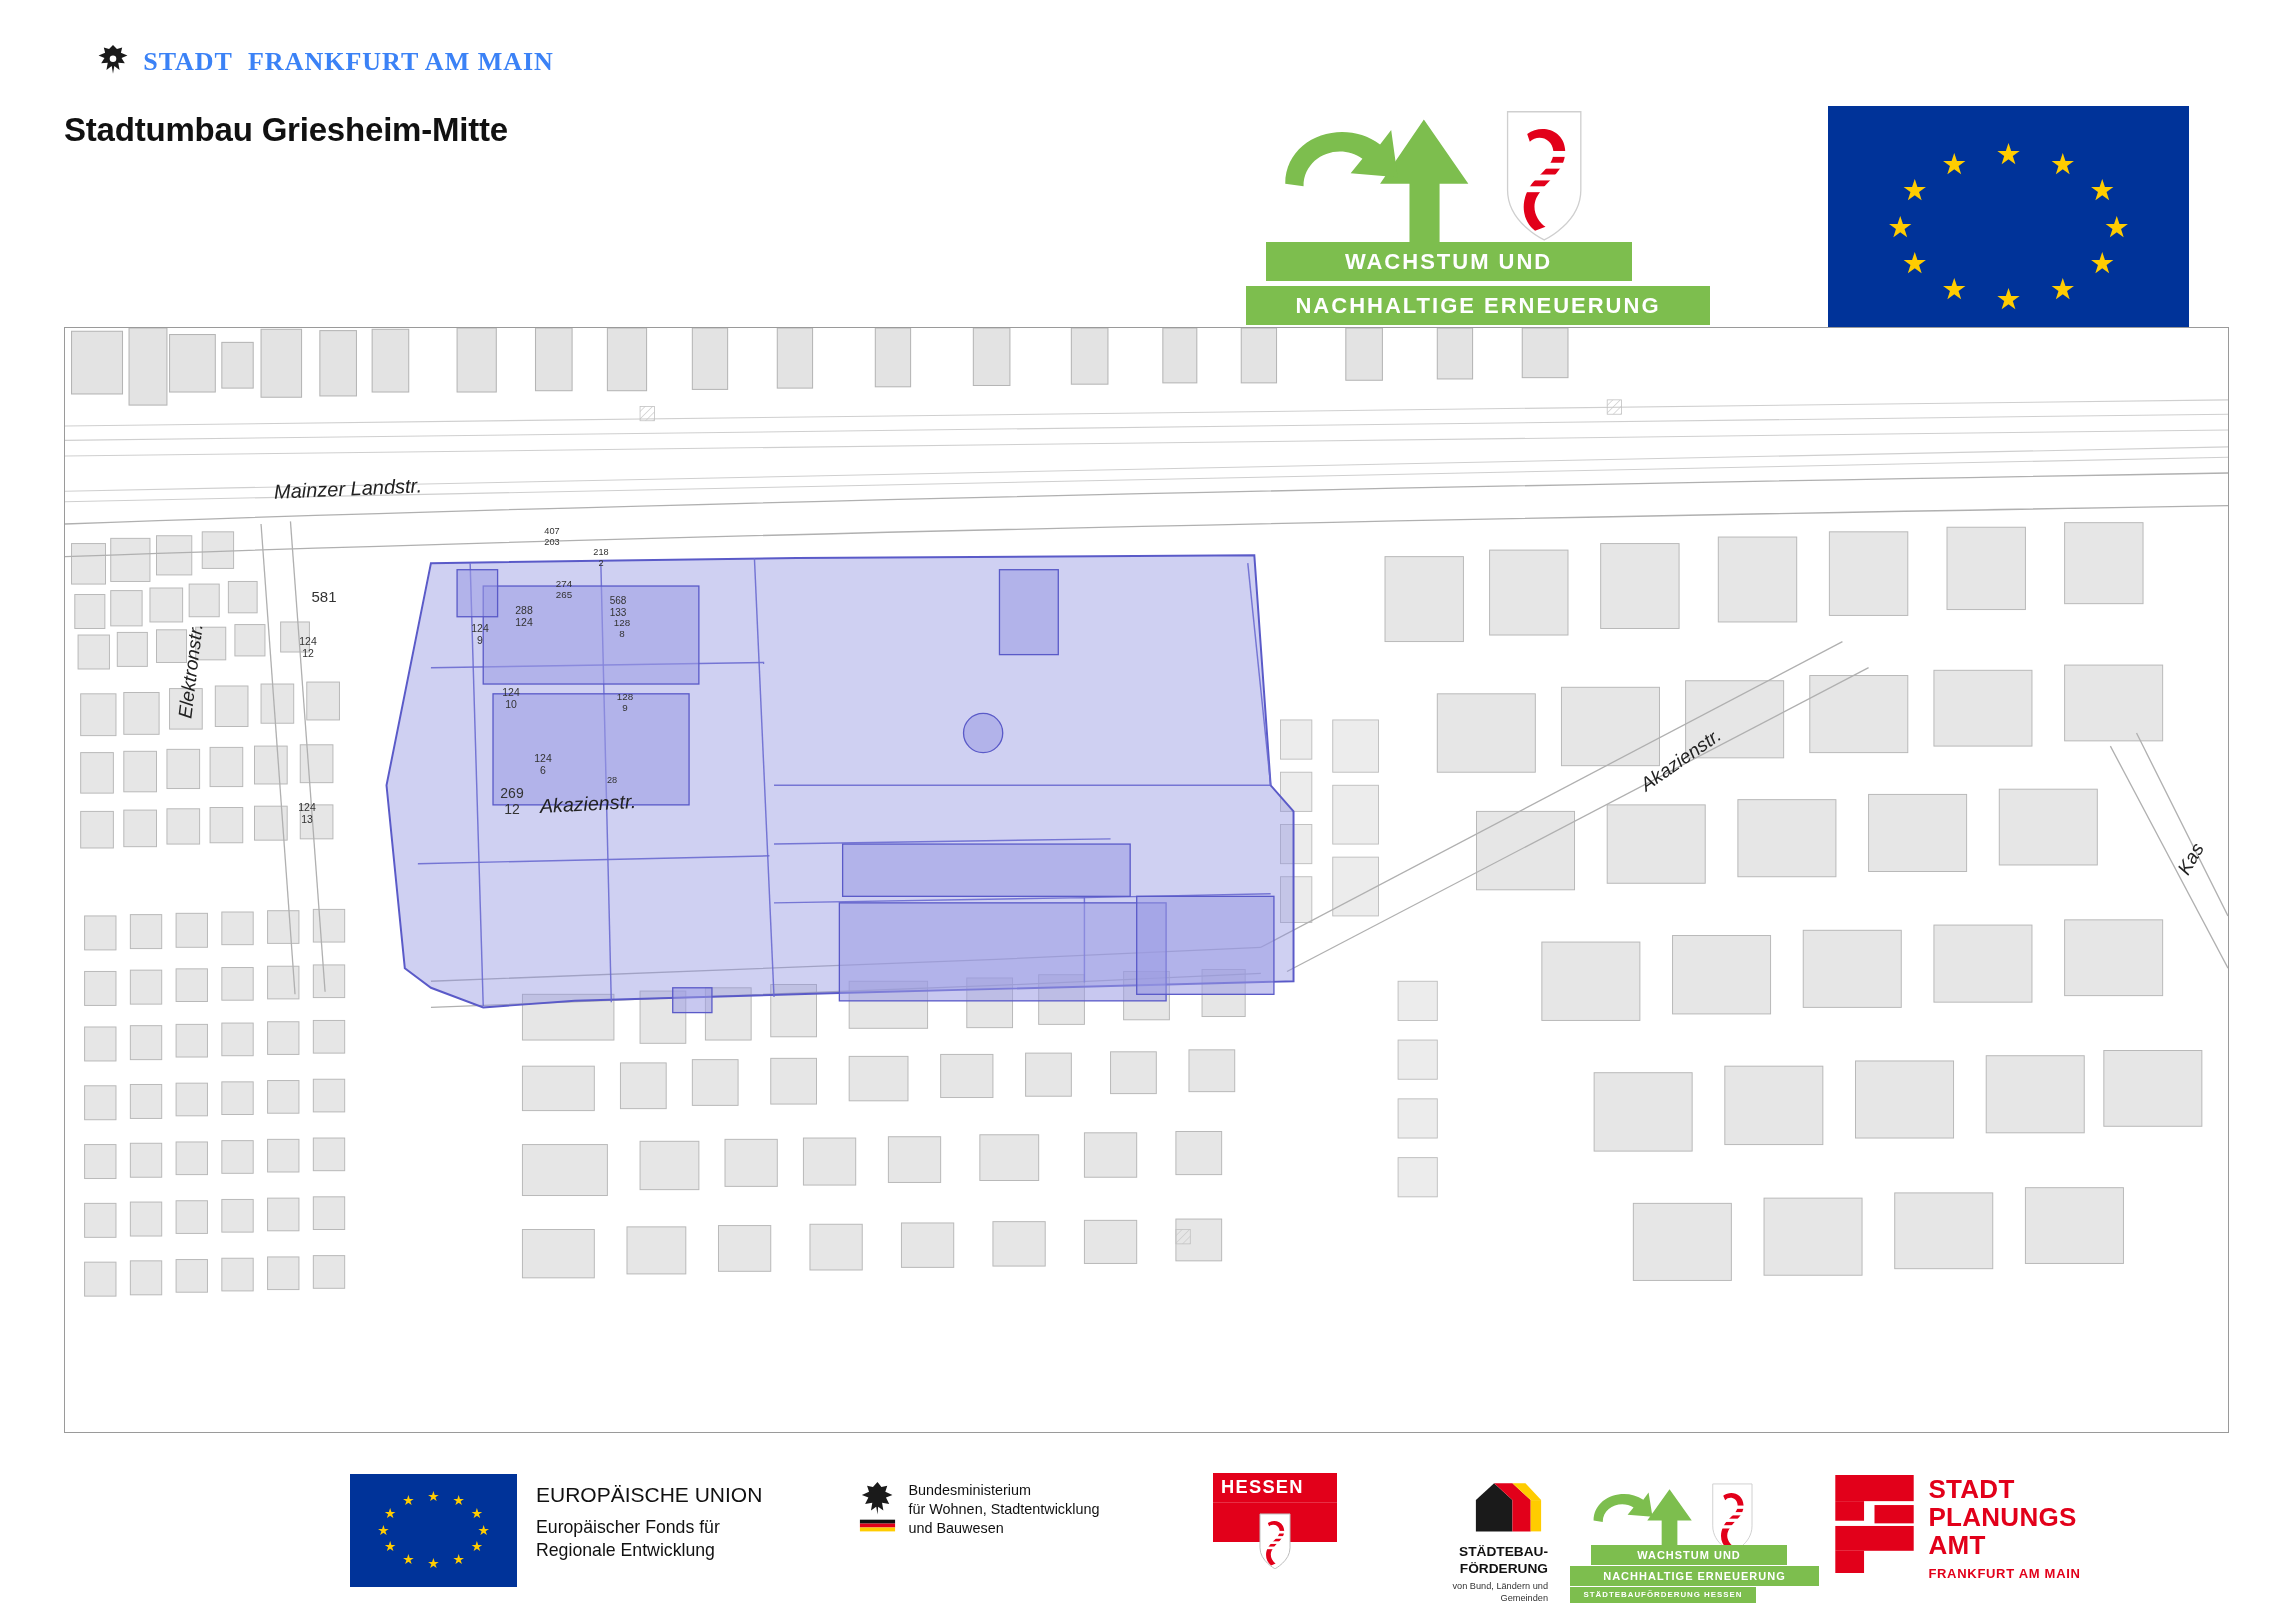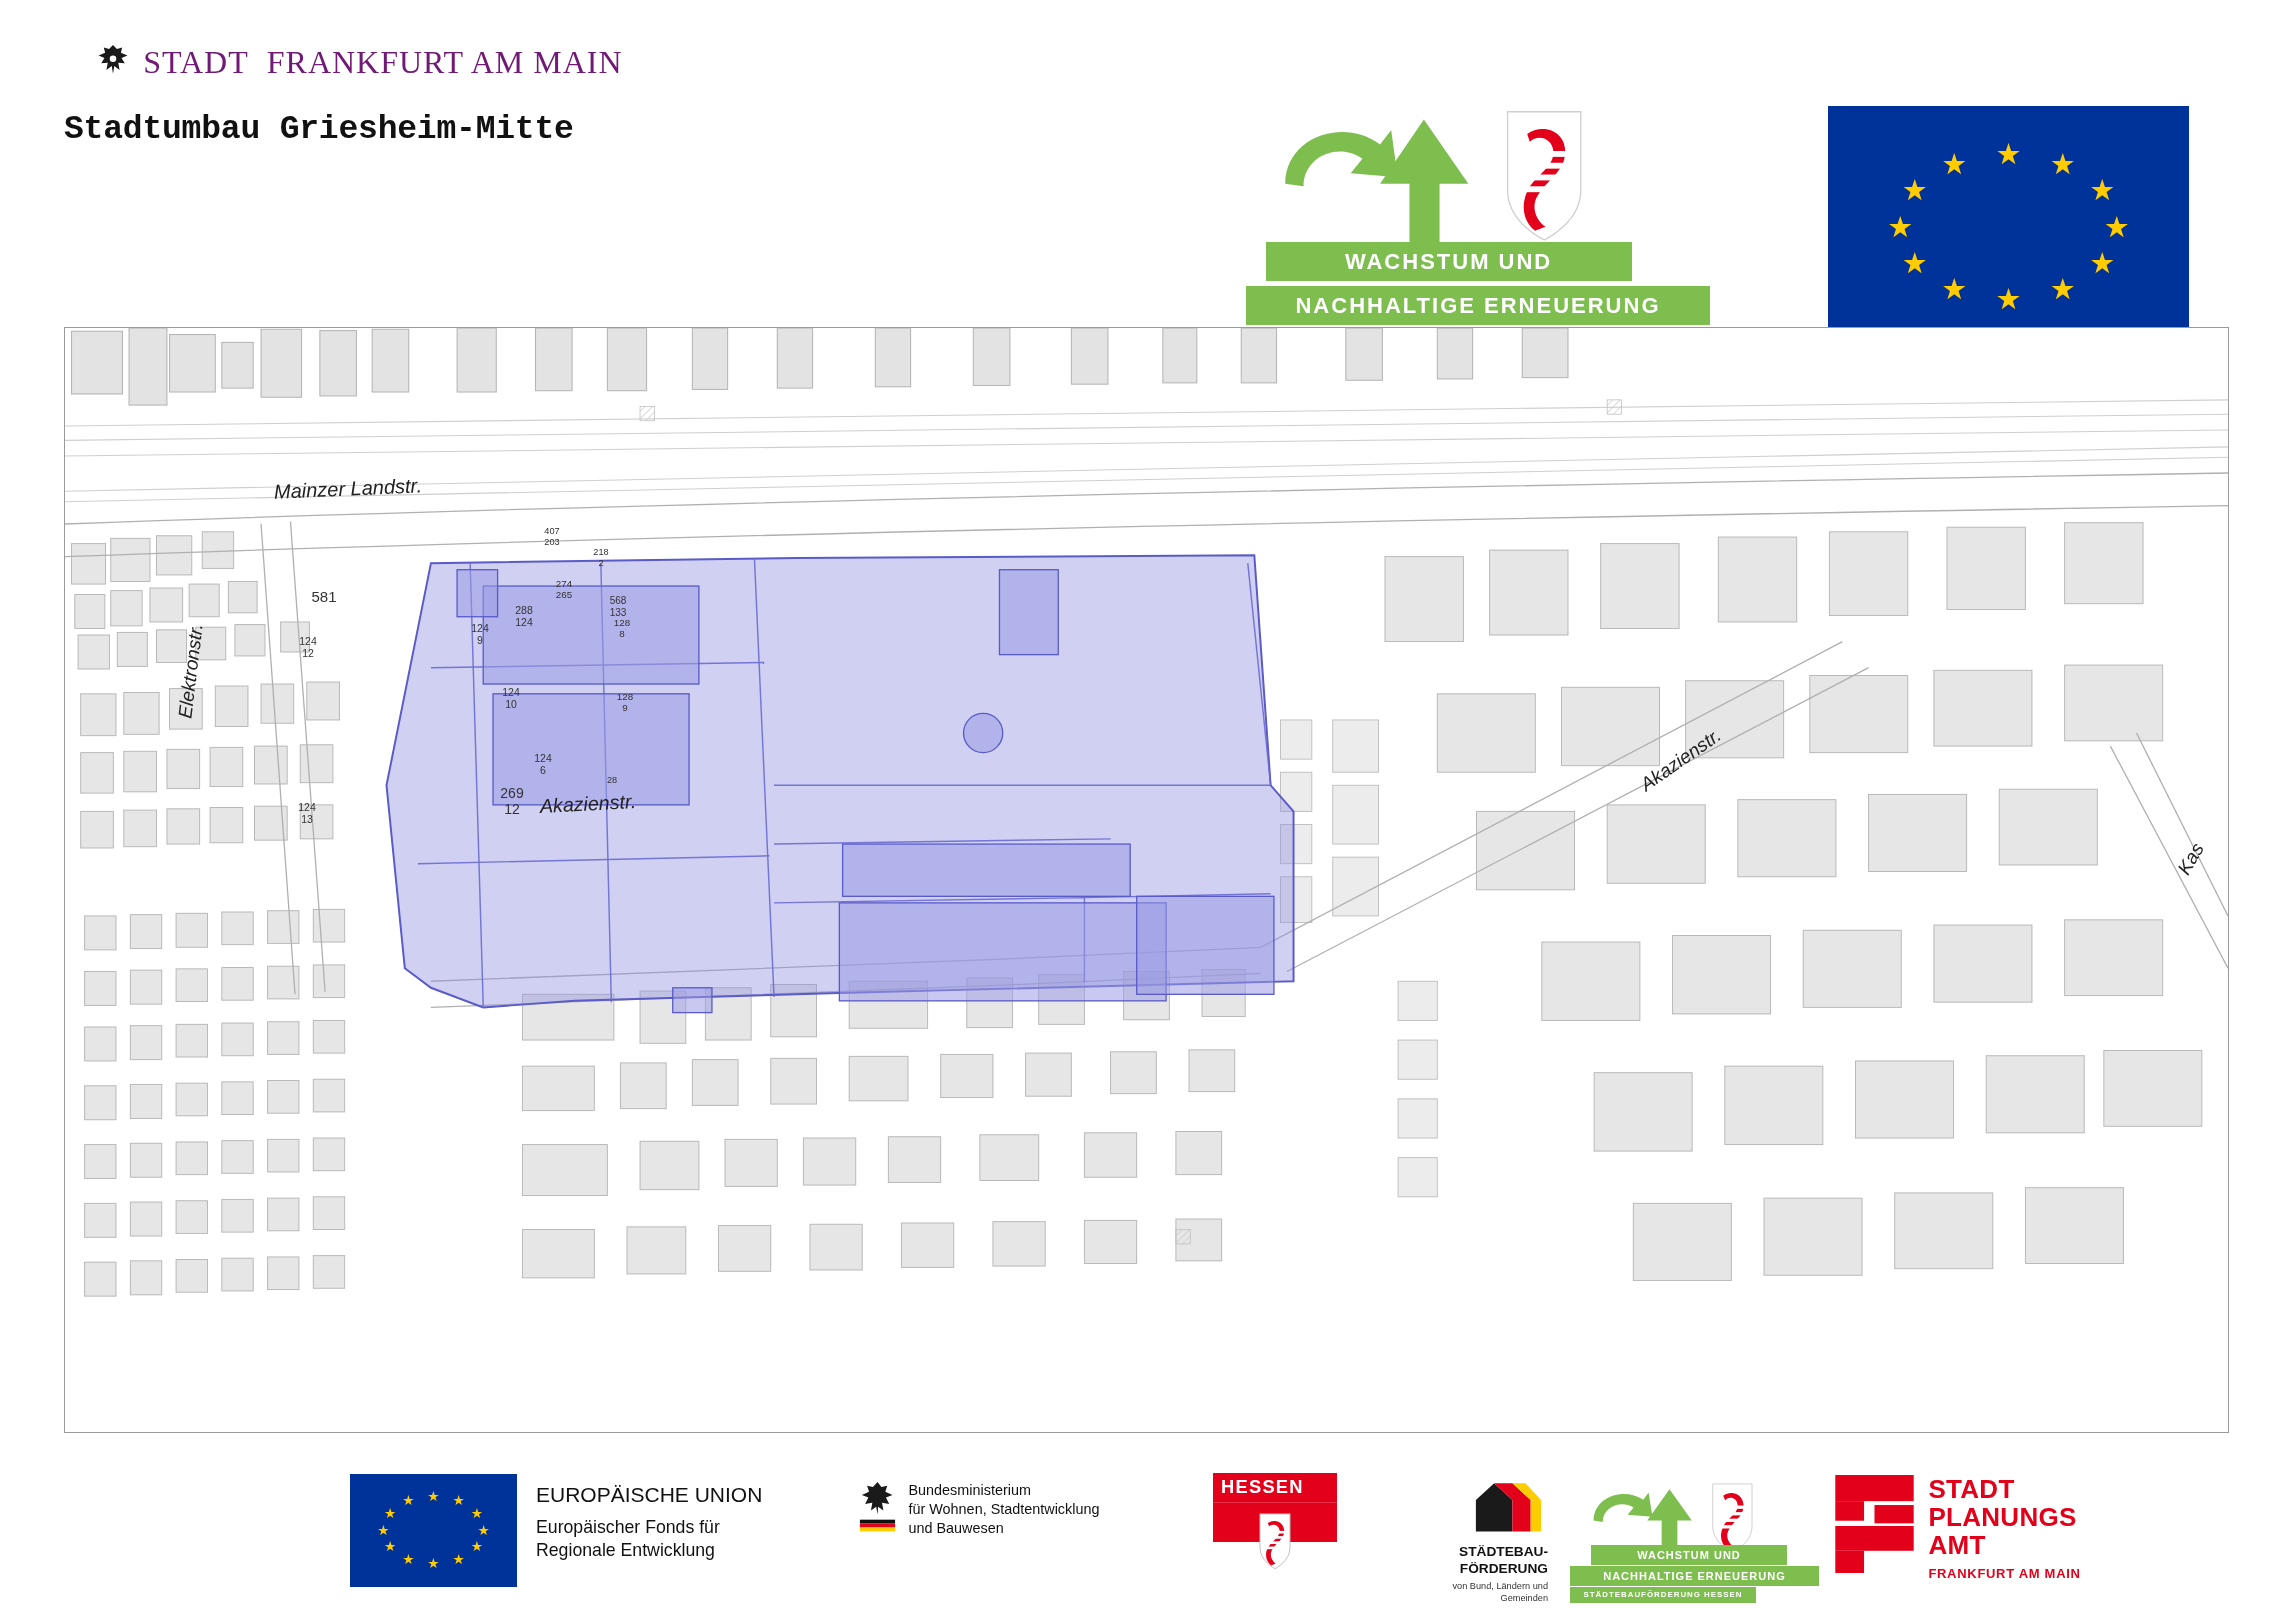--- a/index.html
+++ b/index.html
@@ -17,24 +17,24 @@
   #header {
     position: absolute; left: 0; top: 0; width: 2295px; height: 327px;
   }
   #city-logo {
     position: absolute; left: 92px; top: 41px;
     display: flex; align-items: center; gap: 9.2px;
   }
   #city-logo .eagle { width: 42px; height: 42px; }
   #city-logo .txt {
     font-family: "Liberation Serif", serif;
-    font-size: 32px; letter-spacing: 1px; color: #701a75; white-space: nowrap;
-  }
-
-  #title-block { position: absolute; left: 64px; top: 111px; font-family: Liberation Mono, monospace; }
+    font-size: 26px; letter-spacing: 1px; color: #3b82f6; white-space: nowrap; font-weight: bold;
+  }
+
+  #title-block { position: absolute; left: 64px; top: 111px; }
   #title-sub {
     font-size: 33px; font-weight: bold; color: #111; margin-bottom: 7.9px;
     letter-spacing: -0.2px;
   }
   #title-main {
     font-size: 48px; font-weight: bold; color: #111; letter-spacing: -0.7px;
   }
 
   
   #wachstum-logo {

